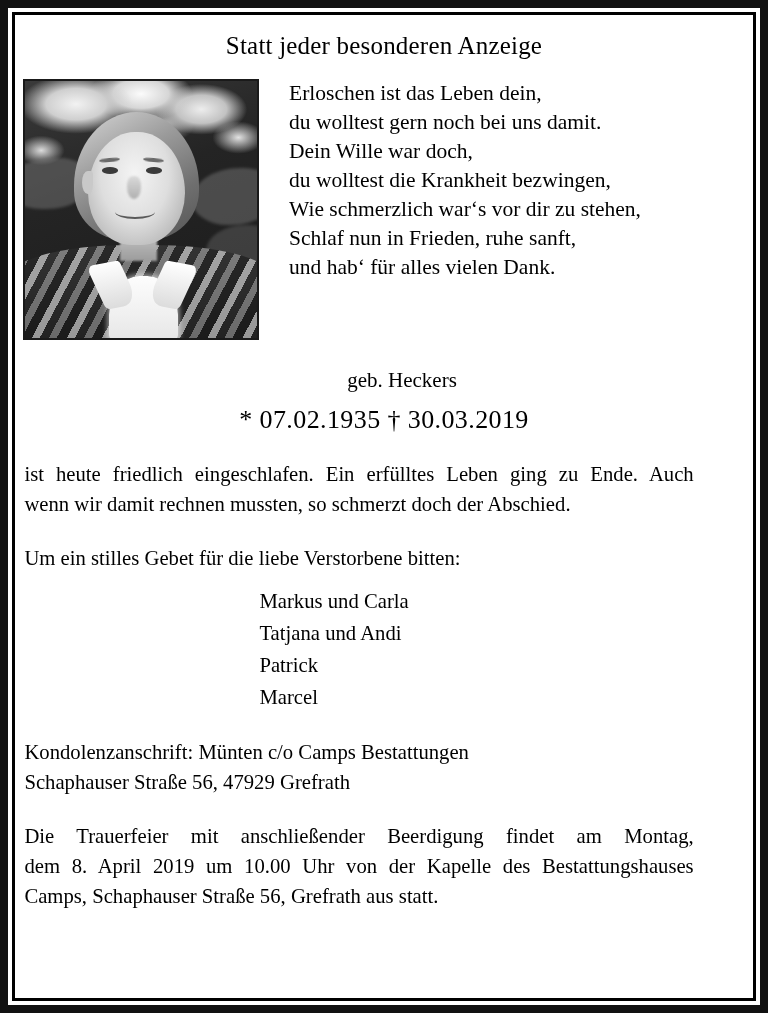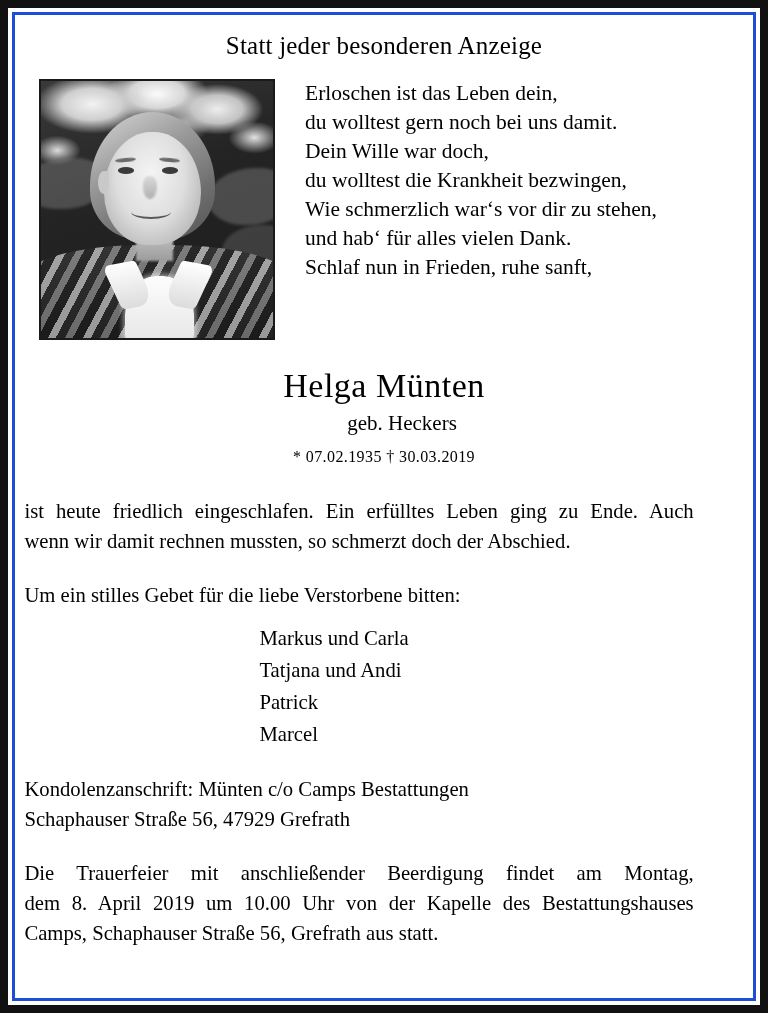--- a/index.html
+++ b/index.html
@@ -28,41 +28,41 @@
     box-sizing: border-box;
     width: 100%;
     height: 100%;
     background: #ffffff;
     padding: 4px;
   }
   .notice-inner {
     box-sizing: border-box;
     width: 100%;
     height: 100%;
-    border: 3px solid #1d4ed8;
+    border: 3px solid #000000;
     background: #ffffff;
     position: relative;
     overflow: hidden;
   }
 
   
   .headline {
     text-align: center;
     font-size: 25px;
     line-height: 30px;
     letter-spacing: 0.2px;
     margin: 16px 0 0 0;
   }
 
   
   .top-row {
     display: flex;
     align-items: flex-start;
     margin-top: 18px;
-    padding-left: 24px;
+    padding-left: 8px;
   }
 
   .photo {
     width: 236px;
     height: 261px;
     flex: 0 0 auto;
     border: 2px solid #1a1a1a;
     box-sizing: border-box;
     position: relative;
     overflow: hidden;
@@ -200,23 +200,23 @@
     line-height: 40px;
     letter-spacing: 0.5px;
   }
   .dec-maiden {
     font-size: 21px;
     line-height: 28px;
     margin-top: 3px;
     margin-left: 36px;
   }
   .dec-dates {
-    font-size: 16px;
+    font-size: 26px;
     line-height: 30px;
-    margin-top: 5px;
+    margin-top: 11px;
     letter-spacing: 0.4px;
   }
 
   
   .body-text {
     font-size: 22px;
     line-height: 30px;
     padding: 0 16px 0 10px;
     transform: scaleX(0.94);
     transform-origin: left center;
@@ -267,28 +267,27 @@
           <div class="ph-nose"></div>
           <div class="ph-smile"></div>
         </div>
 
         <div class="poem">
           <div>Erloschen ist das Leben dein,</div>
           <div>du wolltest gern noch bei uns damit.</div>
           <div>Dein Wille war doch,</div>
           <div>du wolltest die Krankheit bezwingen,</div>
           <div>Wie schmerzlich war‘s vor dir zu stehen,</div>
+          <div>Schlaf nun in Frieden, ruhe sanft,</div>
           <div>und hab‘ für alles vielen Dank.</div>
-          <div>Schlaf nun in Frieden, ruhe sanft,</div>
         </div>
 
       </div>
 
       <div class="name-block">
-        <div class="dec-name">Helga Münten</div>
         <div class="dec-maiden">geb. Heckers</div>
         <div class="dec-dates">* 07.02.1935 † 30.03.2019</div>
       </div>
 
       <div class="body-text">
 
         <div class="para just">
           <span class="stretch">ist heute friedlich eingeschlafen. Ein erfülltes Leben ging zu Ende. Auch</span>
           <span>wenn wir damit rechnen mussten, so schmerzt doch der Abschied.</span>
         </div>

